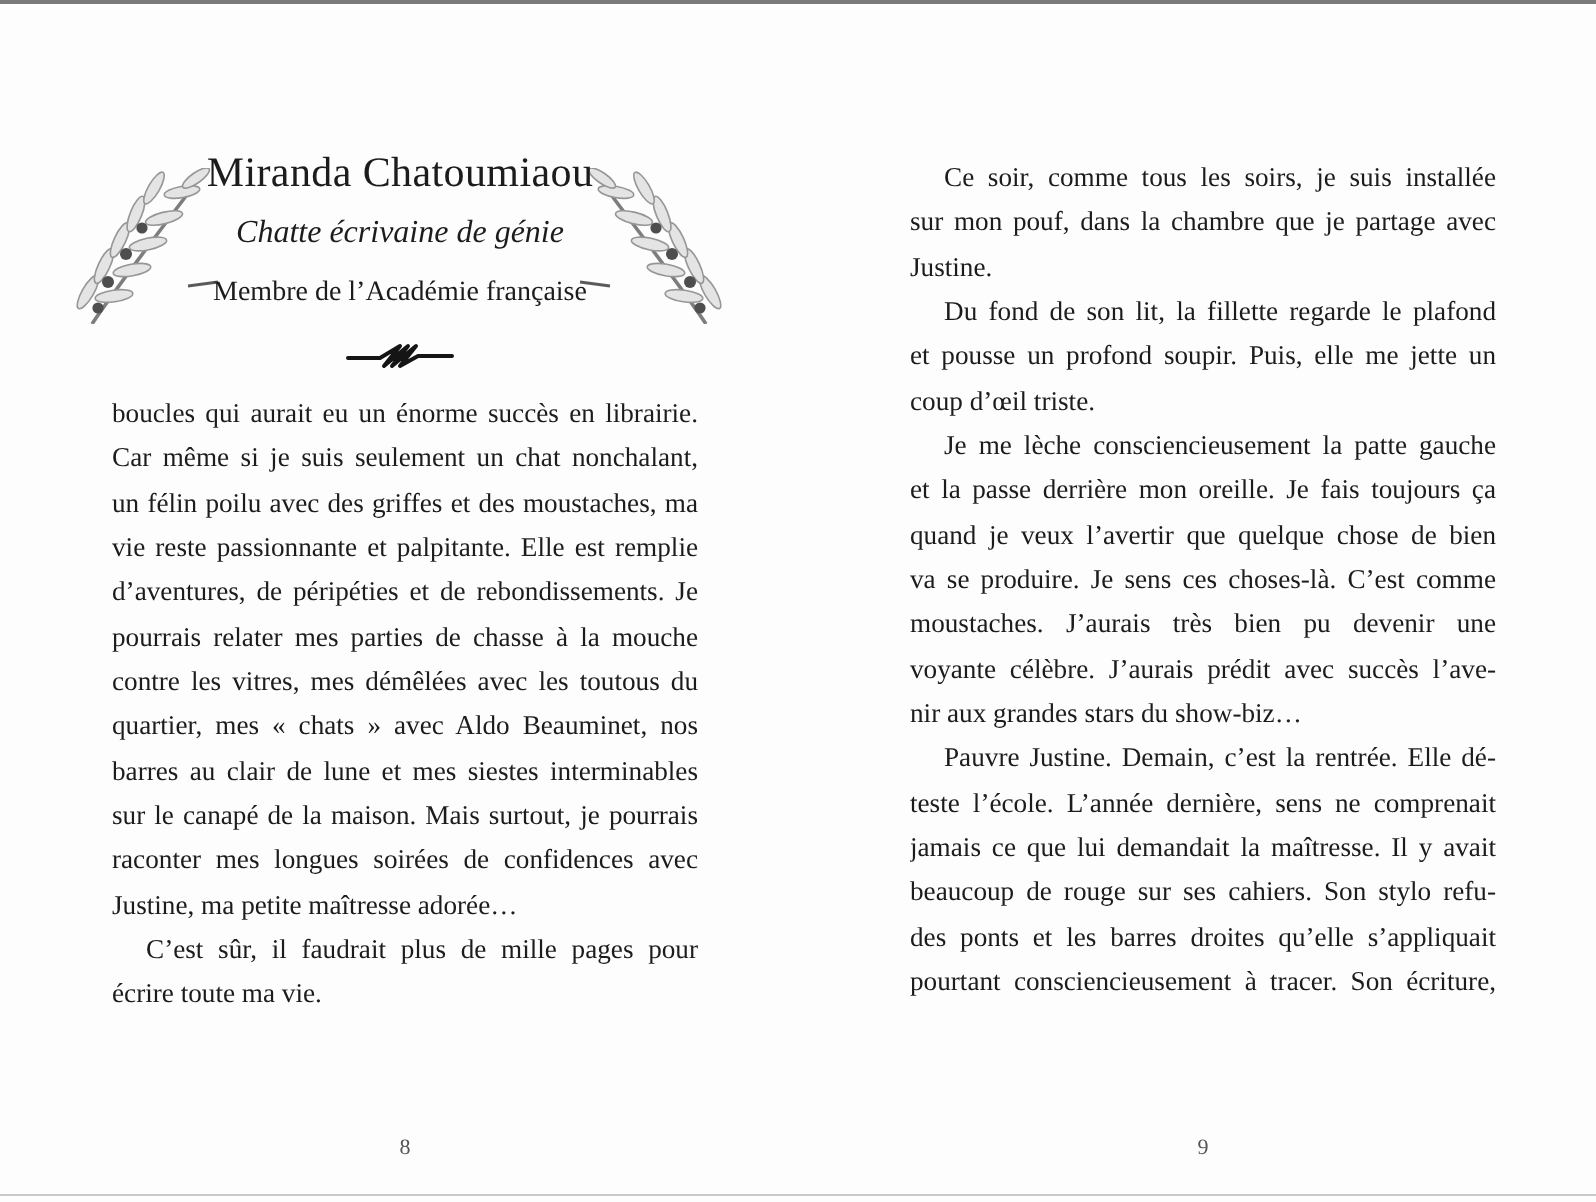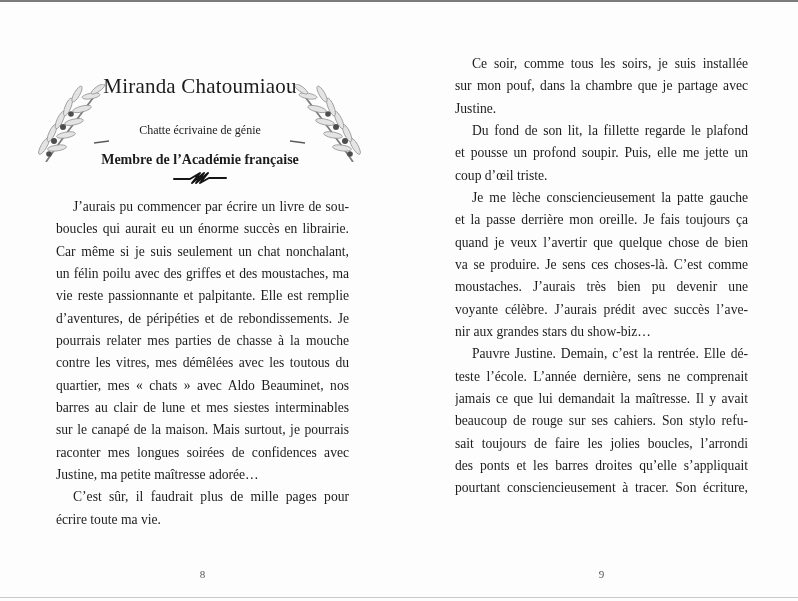--- a/index.html
+++ b/index.html
@@ -8,29 +8,29 @@
     font-family:"Liberation Serif","DejaVu Serif",serif;color:#1c1c1c;
     overflow:hidden;margin:0 auto;
   }
   .top-rule{position:absolute;top:0;left:0;width:798px;height:2px;background:#7b7b7b;}
   .bottom-rule{position:absolute;bottom:3px;left:0;width:798px;height:1px;background:#c9c9c9;}
   .page{position:absolute;top:0;width:399px;height:601px;}
   .page.left{left:0;}
   .page.right{left:399px;}
   .header{position:absolute;left:53px;top:74px;width:294px;text-align:center;}
   .author{font-size:21px;font-weight:normal;line-height:24px;letter-spacing:.2px;}
-  .subtitle{font-size:12px;line-height:20px;margin-top:22px;}
-  .affiliation{font-size:14px;font-weight:bold;line-height:18px;margin-top:11px;}
+  .subtitle{font-size:16px;font-style:italic;line-height:20px;margin-top:9px;}
+  .affiliation{font-size:14px;font-weight:normal;line-height:18px;margin-top:11px;}
   .branch{position:absolute;top:84px;width:80px;height:78px;}
   .branch.bleft{left:30px;}
   .branch.bright{left:289px;transform:scaleX(-1);}
   .divider{position:absolute;left:53px;top:171px;width:294px;text-align:center;}
   .body-text{position:absolute;left:56px;width:293px;font-size:13.6px;}
   .body-text.lbody{top:196px;}
-  .body-text.rbody{top:53px;}
+  .body-text.rbody{top:78px;}
   .line{
     line-height:22.33px;height:22.33px;overflow:hidden;
     text-align:justify;text-align-last:justify;text-justify:inter-word;
     white-space:normal;
   }
   .line.end{text-align-last:left;}
   .line.indent{text-indent:17px;}
   .pagenum{
     position:absolute;top:567px;left:56px;width:293px;text-align:center;
     font-size:11px;color:#555555;line-height:14px;
@@ -100,21 +100,20 @@
     </div>
 
     <div class="divider">
       <svg width="54" height="14" viewBox="0 0 54 14" xmlns="http://www.w3.org/2000/svg">
         <path d="M1 8 H17 L27 2 L19 12 L31 2 L23 12 L35 2 L27 12 L36 7 H53" fill="none" stroke="#151515" stroke-width="2" stroke-linecap="round" stroke-linejoin="round"></path>
       </svg>
     </div>
 
     <div class="body-text lbody">
         <div>
-          <div class="line indent">J’aurais pu commencer par écrire un livre de sou-</div>
           <div class="line">boucles qui aurait eu un énorme succès en librairie.</div>
           <div class="line">Car même si je suis seulement un chat nonchalant,</div>
           <div class="line">un félin poilu avec des griffes et des moustaches, ma</div>
           <div class="line">vie reste passionnante et palpitante. Elle est remplie</div>
           <div class="line">d’aventures, de péripéties et de rebondissements. Je</div>
           <div class="line">pourrais relater mes parties de chasse à la mouche</div>
           <div class="line">contre les vitres, mes démêlées avec les toutous du</div>
           <div class="line">quartier, mes « chats » avec Aldo Beauminet, nos</div>
           <div class="line">barres au clair de lune et mes siestes interminables</div>
           <div class="line">sur le canapé de la maison. Mais surtout, je pourrais</div>
@@ -149,21 +148,20 @@
           <div class="line">va se produire. Je sens ces choses-là. C’est comme</div>
           <div class="line">moustaches. J’aurais très bien pu devenir une</div>
           <div class="line">voyante célèbre. J’aurais prédit avec succès l’ave-</div>
           <div class="line end">nir aux grandes stars du show-biz…</div>
         </div>
         <div>
           <div class="line indent">Pauvre Justine. Demain, c’est la rentrée. Elle dé-</div>
           <div class="line">teste l’école. L’année dernière, sens ne comprenait</div>
           <div class="line">jamais ce que lui demandait la maîtresse. Il y avait</div>
           <div class="line">beaucoup de rouge sur ses cahiers. Son stylo refu-</div>
-          <div class="line">sait toujours de faire les jolies boucles, l’arrondi</div>
           <div class="line">des ponts et les barres droites qu’elle s’appliquait</div>
           <div class="line">pourtant consciencieusement à tracer. Son écriture,</div>
         </div>
       </div>
 
     <div class="pagenum">9</div>
   </div>
 </div>
 
 </body></html>

